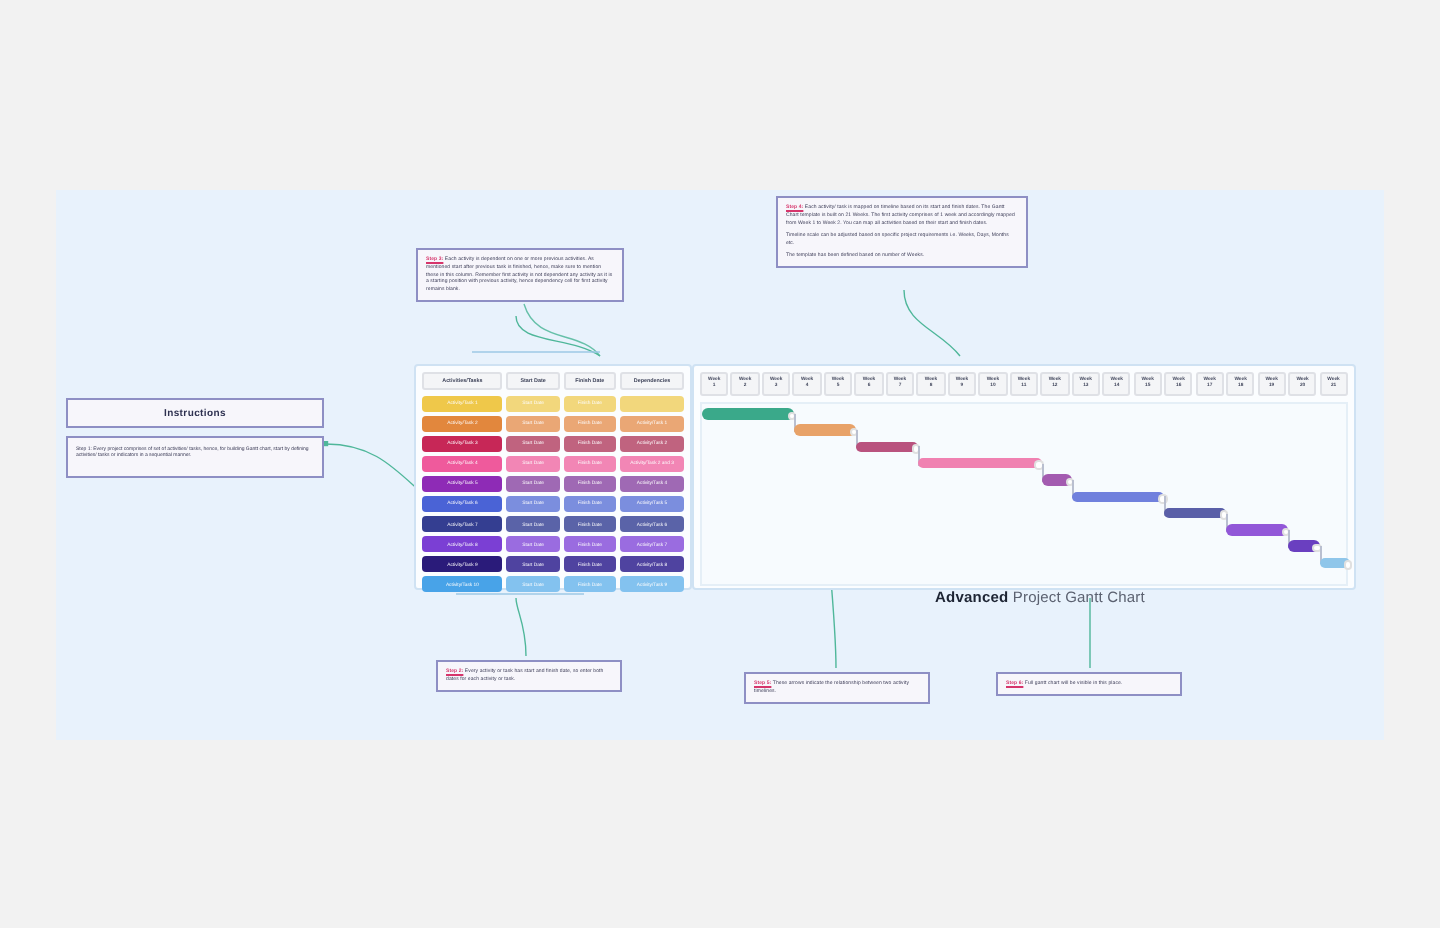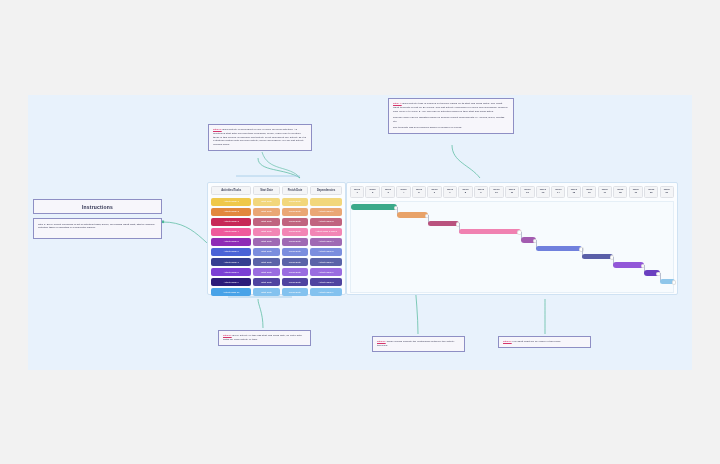--- a/index.html
+++ b/index.html
@@ -457,14 +457,17 @@
         <div class="gdot" style="left: 289.743px; top: 61.6px;"></div>
         <div class="gconn" style="left: 293.143px; top: 62.9px; width: 0.8px; height: 8.3px; border-left-width: 0.7px; border-bottom-width: 0.7px;"></div>
         <div class="gbar" style="left: 293.143px; top: 68.4px; width: 15.4286px; background: rgb(106, 63, 192);"></div>
         <div class="gdot" style="left: 305.171px; top: 69.9px;"></div>
         <div class="gconn" style="left: 308.571px; top: 71.2px; width: 0.8px; height: 8.3px; border-left-width: 0.7px; border-bottom-width: 0.7px;"></div>
         <div class="gbar" style="left: 308.571px; top: 76.7px; width: 15.4286px; background: rgb(143, 198, 234);"></div>
         <div class="gdot" style="left: 320.6px; top: 78.2px;"></div>
       </div>
   </div>
 
+  <div id="gantt-title">
+    <b>Advanced</b><span> Project Gantt Chart</span>
+  </div>
 
 </div>
 
 </body></html>

